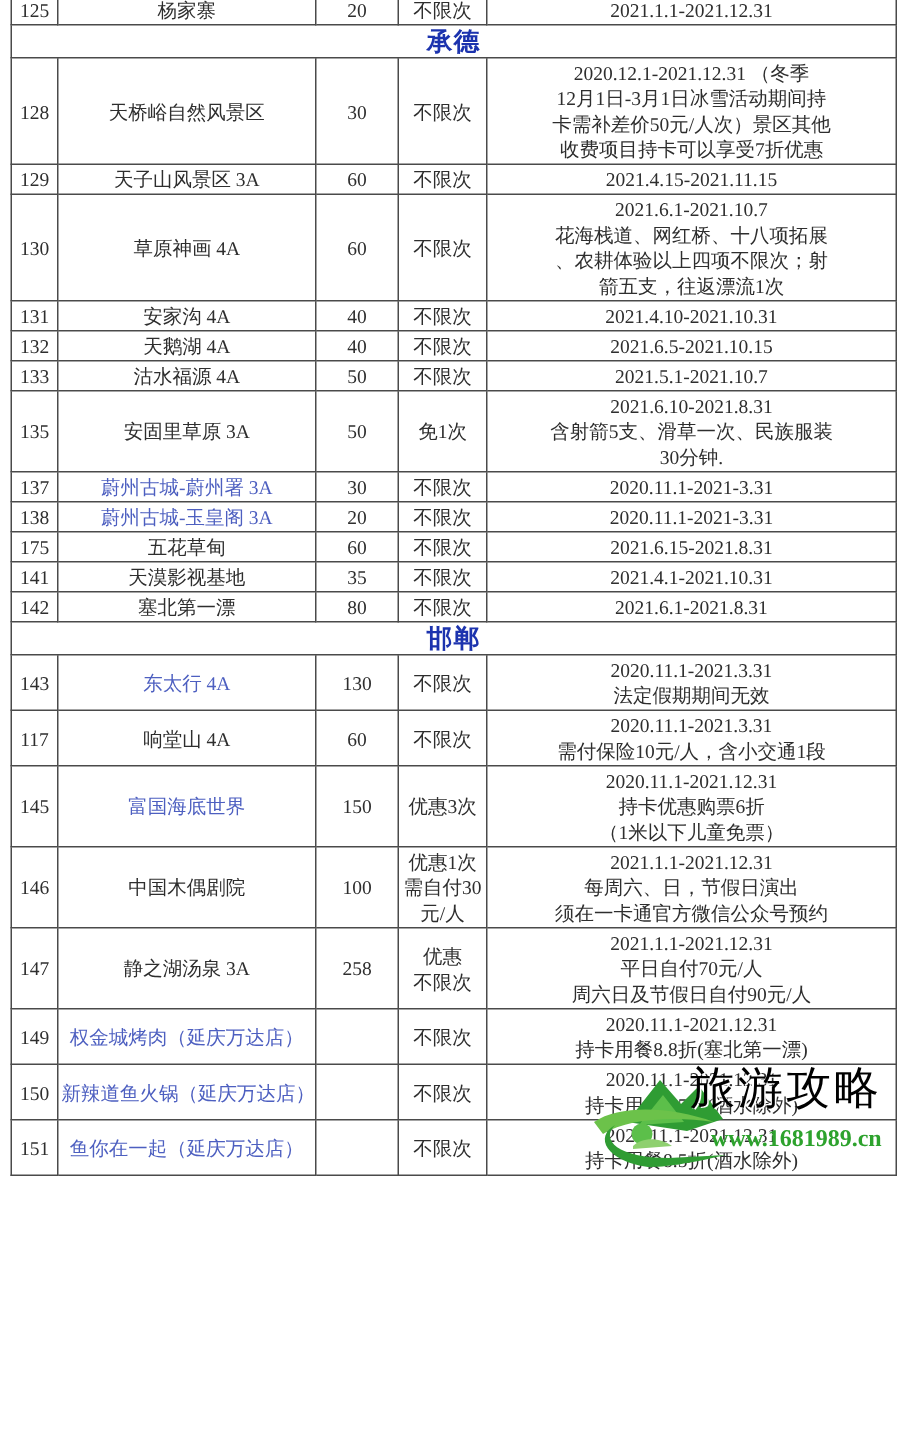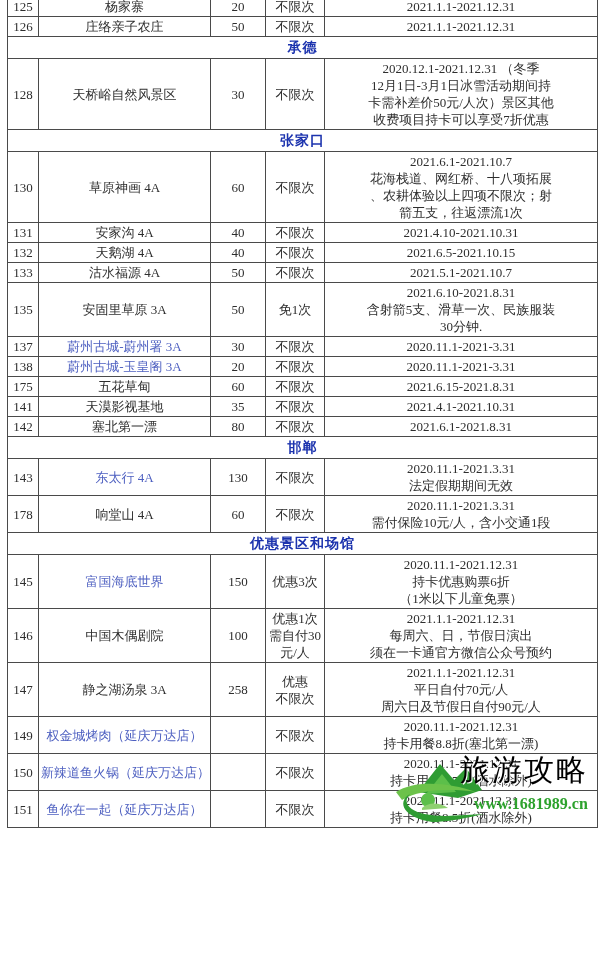--- a/index.html
+++ b/index.html
@@ -15,21 +15,21 @@
   }
   td{
     border:1px solid #4a4a4a;
     text-align:center;vertical-align:middle;
     font-size:13px;line-height:17px;color:#2e2e2e;
     padding:1px 2px;overflow:hidden;
     word-break:break-all;
   }
   tr:first-child td{border-top:none;}
   td.section{
-    color:#1c33ae;font-weight:bold;font-size:14px;
+    color:#1c33ae;font-weight:bold;font-size:17px;
     letter-spacing:1px;padding:2px 0;
   }
   td.link{color:#4d5fc0;cursor:pointer;}
   td .ln{white-space:nowrap;}
   
   .watermark{
     position:absolute;right:0;bottom:2px;width:212px;height:74px;
     pointer-events:none;z-index:5;
   }
   .wm-icon{position:absolute;left:0;top:6px;width:108px;height:66px;}
@@ -66,53 +66,50 @@
           </td>
           <td>20</td>
           <td>
             <div class="ln">不限次</div>
           </td>
           <td>
             <div class="ln">2021.1.1-2021.12.31</div>
           </td>
         </tr>
         <tr>
-          <td>126</td>
-          <td>
-            <div class="ln">庄络亲子农庄</div>
-          </td>
-          <td>50</td>
-          <td>
-            <div class="ln">不限次</div>
-          </td>
-          <td>
-            <div class="ln">2021.1.1-2021.12.31</div>
-          </td>
-        </tr>
-        <tr>
           <td colspan="5" class="section">承德</td>
         </tr>
         <tr>
           <td>128</td>
           <td>
             <div class="ln">天桥峪自然风景区</div>
           </td>
           <td>30</td>
           <td>
             <div class="ln">不限次</div>
           </td>
           <td>
             <div class="ln">2020.12.1-2021.12.31 （冬季</div>
             <div class="ln">12月1日-3月1日冰雪活动期间持</div>
             <div class="ln">卡需补差价50元/人次）景区其他</div>
             <div class="ln">收费项目持卡可以享受7折优惠</div>
           </td>
         </tr>
         <tr>
-          <td colspan="5" class="section">张家口</td>
+          <td>129</td>
+          <td>
+            <div class="ln">天子山风景区 3A</div>
+          </td>
+          <td>60</td>
+          <td>
+            <div class="ln">不限次</div>
+          </td>
+          <td>
+            <div class="ln">2021.4.15-2021.11.15</div>
+          </td>
         </tr>
         <tr>
           <td>130</td>
           <td>
             <div class="ln">草原神画 4A</div>
           </td>
           <td>60</td>
           <td>
             <div class="ln">不限次</div>
           </td>
@@ -253,35 +250,32 @@
           <td>130</td>
           <td>
             <div class="ln">不限次</div>
           </td>
           <td>
             <div class="ln">2020.11.1-2021.3.31</div>
             <div class="ln">法定假期期间无效</div>
           </td>
         </tr>
         <tr>
-          <td>178</td>
+          <td>117</td>
           <td>
             <div class="ln">响堂山 4A</div>
           </td>
           <td>60</td>
           <td>
             <div class="ln">不限次</div>
           </td>
           <td>
             <div class="ln">2020.11.1-2021.3.31</div>
             <div class="ln">需付保险10元/人，含小交通1段</div>
           </td>
-        </tr>
-        <tr>
-          <td colspan="5" class="section">优惠景区和场馆</td>
         </tr>
         <tr>
           <td>145</td>
           <td class="link">
             <div class="ln">富国海底世界</div>
           </td>
           <td>150</td>
           <td>
             <div class="ln">优惠3次</div>
           </td>

